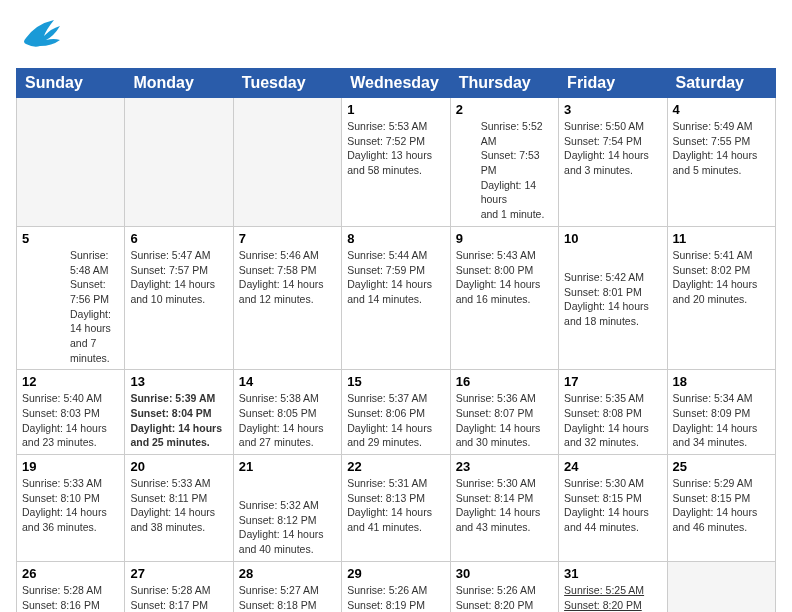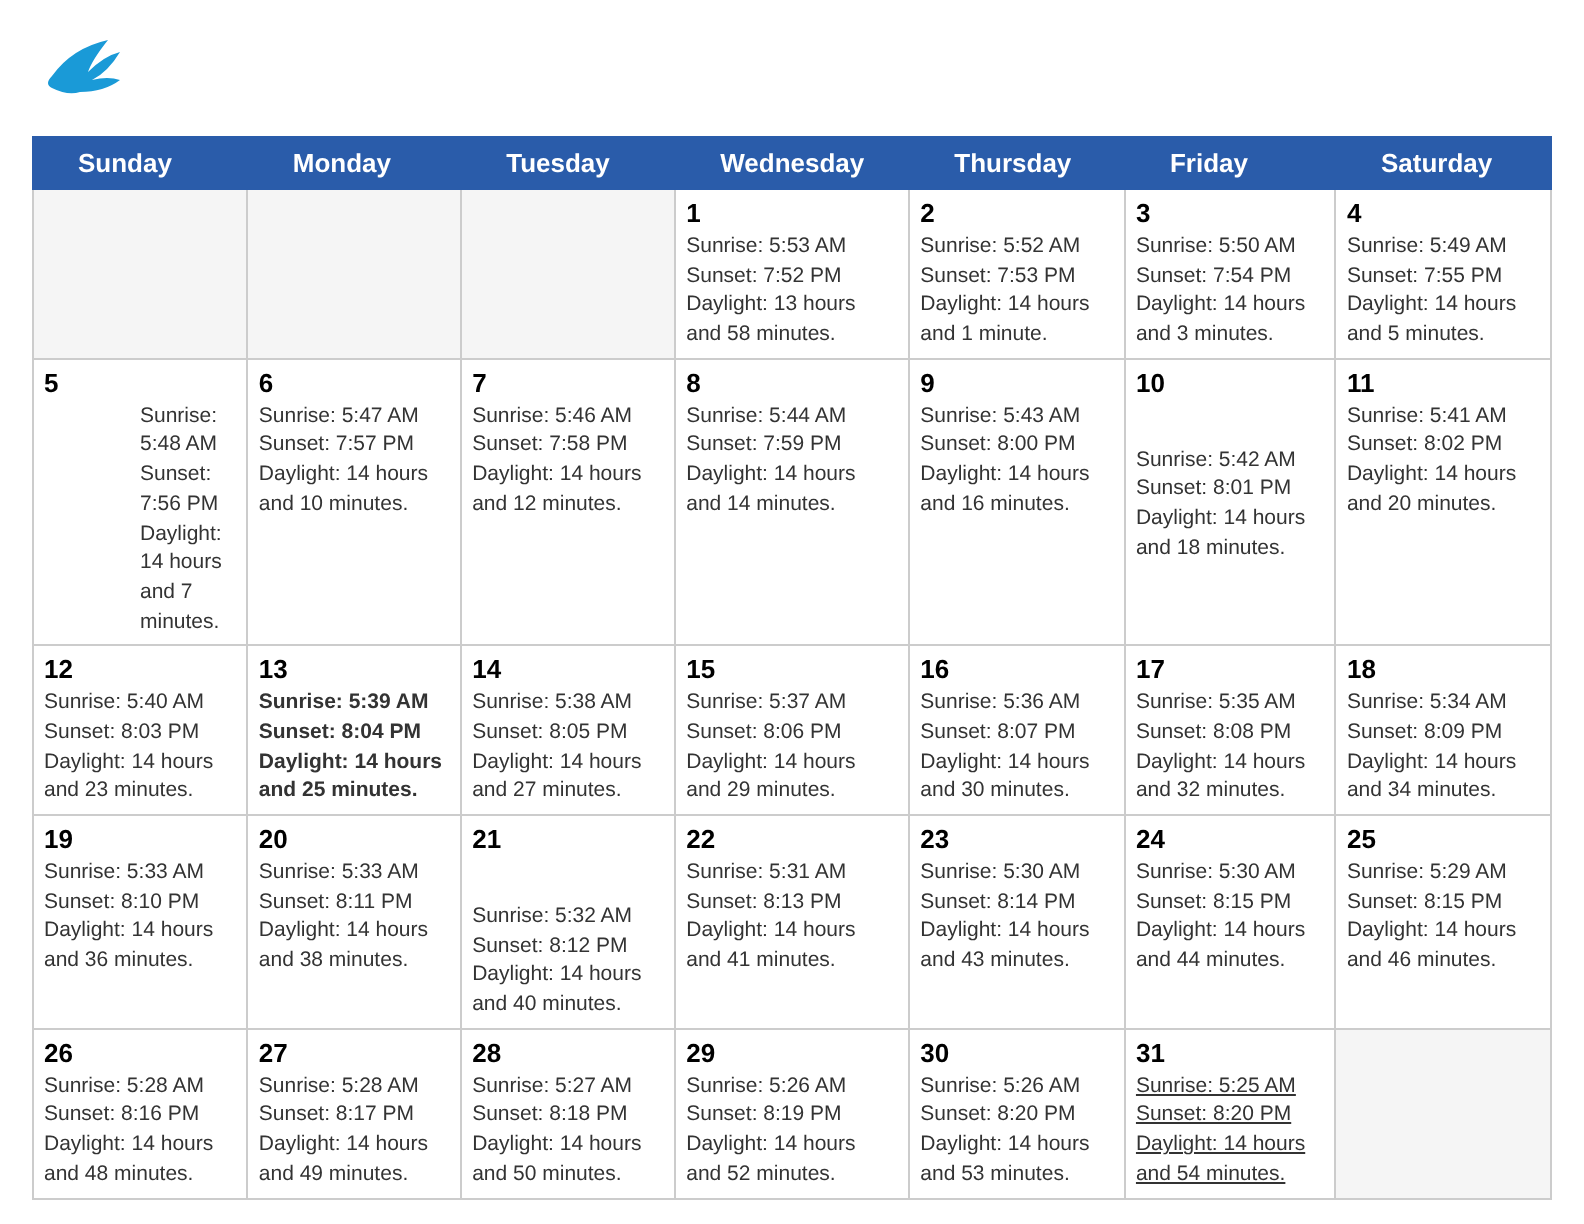--- a/index.html
+++ b/index.html
@@ -35,22 +35,22 @@
     }
     .calendar {
       width: 100%;
       border-collapse: collapse;
       font-size: 11px;
     }
     .calendar th {
       background: #2a5caa;
       color: #fff;
       text-align: left;
-      padding: 5px 22px;
-      font-size: 13px;
+      padding: 5px 8px;
+      font-size: 16px;
       font-weight: bold;
       border: 1px solid #2a5caa;
     }
     .calendar td {
       border: 1px solid #ccc;
       vertical-align: top;
       padding: 4px 5px;
       width: calc(100% / 7);
       min-height: 80px;
       background: #fff;
@@ -111,21 +111,21 @@
         <td class="empty"></td>
         <td>
           <span class="day-num">1</span>
           <div class="day-info" style="white-space: pre-line;">Sunrise: 5:53 AM
 Sunset: 7:52 PM
 Daylight: 13 hours
 and 58 minutes.</div>
         </td>
         <td>
           <span class="day-num">2</span>
-          <div class="day-info" style="white-space: pre-line;">Sunrise: 5:52 AM
+          <div class="day-info" style="white-space: pre-line; margin-left: 25px;">Sunrise: 5:52 AM
 Sunset: 7:53 PM
 Daylight: 14 hours
 and 1 minute.</div>
         </td>
         <td>
           <span class="day-num">3</span>
           <div class="day-info" style="white-space: pre-line;">Sunrise: 5:50 AM
 Sunset: 7:54 PM
 Daylight: 14 hours
 and 3 minutes.</div>

